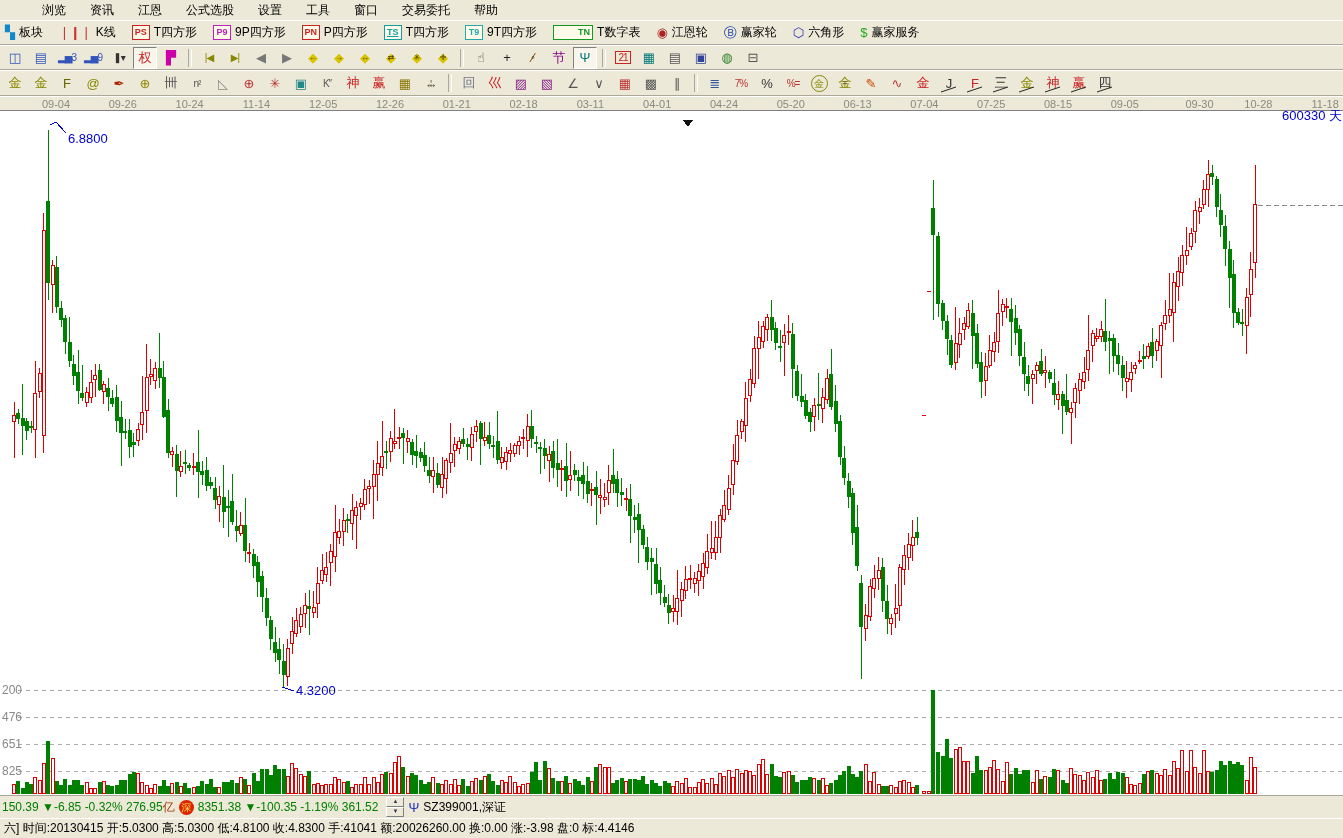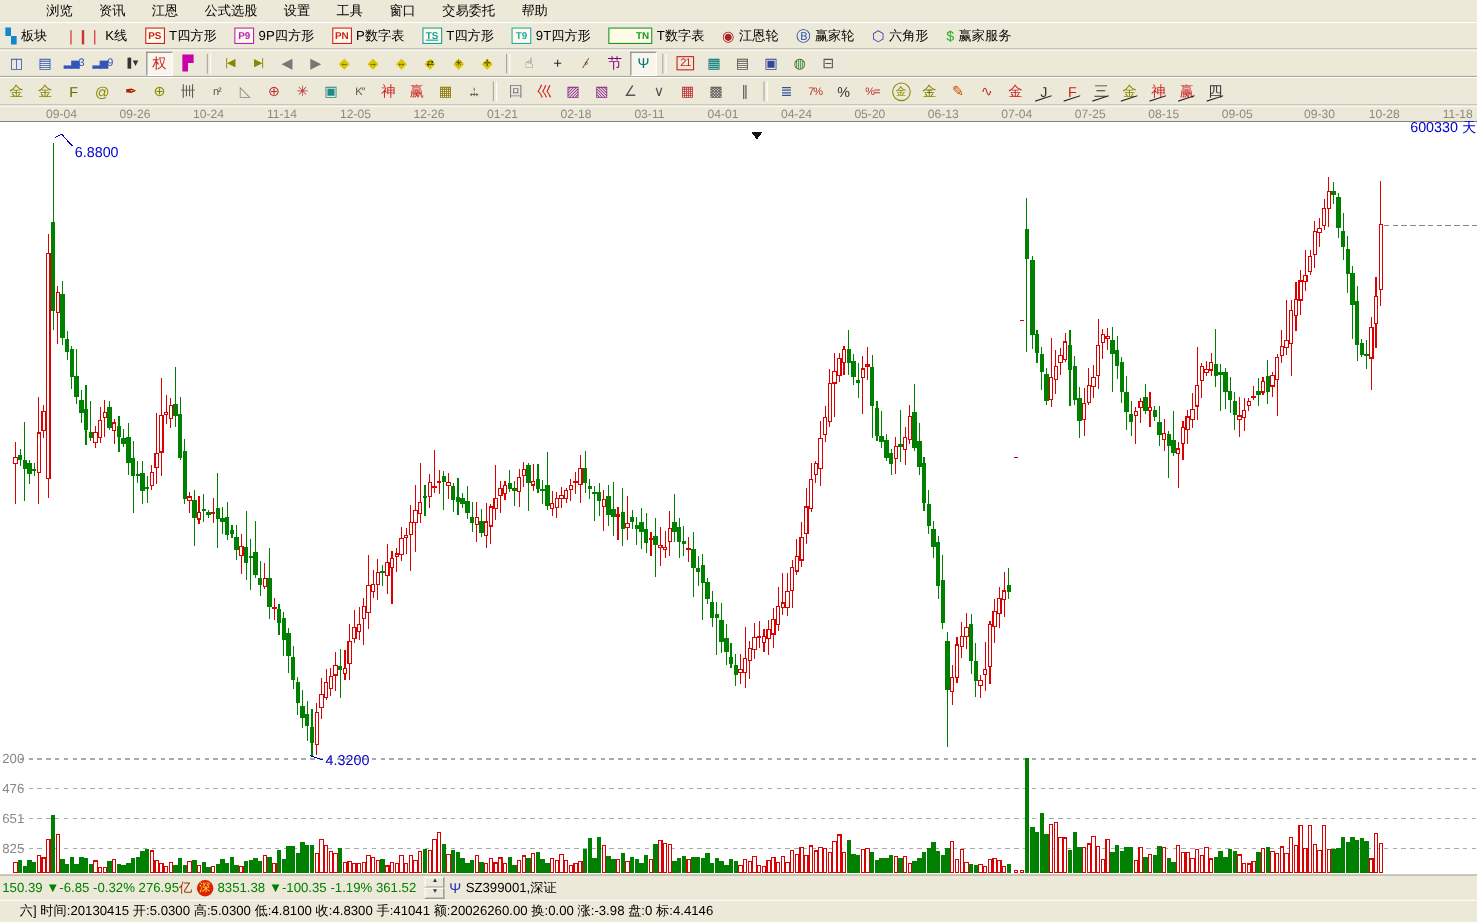--- a/index.html
+++ b/index.html
@@ -32,21 +32,21 @@
   #chart{top:111px;height:684px;background:#fff;}
   #code-label{position:absolute;top:107px;left:1282px;color:#0000cc;font-size:13px;z-index:5;background:transparent;}
   #ticker{top:795px;height:23px;background:#ece9d8;border-top:1px solid #aca899;display:flex;align-items:center;padding-left:2px;font-size:12px;}
   .grn{color:#008000;}
   .unit{color:#993300;}
   .szbadge{display:inline-block;width:15px;height:15px;line-height:15px;border-radius:50%;background:#dd2200;color:#ffe24a;font-size:10px;text-align:center;margin:0 4px;}
   #newsbox{display:inline-block;height:17px;line-height:17px;background:#fff;border:1px solid;border-color:#808080 #fff #fff #808080;color:#cc1111;padding:0 4px;margin-left:6px;width:760px;overflow:hidden;white-space:pre;}
   #spinctl{display:inline-flex;flex-direction:column;margin-left:8px;}
   #spinctl b{width:16px;height:8px;font-size:6px;line-height:7px;text-align:center;background:#ece9d8;border:1px solid;border-color:#fff #808080 #808080 #fff;color:#335;}
   #signal{color:#2233bb;margin:0 4px;font-size:13px;}
-  #statusbar{top:818px;height:20px;background:#ece9d8;border-top:1px solid #fff;display:flex;align-items:center;padding-left:18px;}
+  #statusbar{top:818px;height:20px;background:#ece9d8;border-top:1px solid #fff;display:flex;align-items:center;padding-left:4px;}
   svg text{font-family:"Liberation Sans","DejaVu Sans",sans-serif;}
 </style>
 </head>
 <body>
 
 <div class="row" id="menubar">
     <span class="menu-item">浏览</span>
     <span class="menu-item">资讯</span>
     <span class="menu-item">江恩</span>
     <span class="menu-item">公式选股</span>
@@ -68,21 +68,21 @@
     <div class="tb2">
       <span class="badge" style="border: 1px solid rgb(204, 34, 34); color: rgb(204, 34, 34);">PS</span>
       <span class="lbl">T四方形</span>
     </div>
     <div class="tb2">
       <span class="badge" style="border: 1px solid rgb(187, 34, 187); color: rgb(187, 34, 187);">P9</span>
       <span class="lbl">9P四方形</span>
     </div>
     <div class="tb2">
       <span class="badge" style="border: 1px solid rgb(204, 34, 34); color: rgb(204, 34, 34);">PN</span>
-      <span class="lbl">P数字表</span>
+      <span class="lbl">P四方形</span>
     </div>
     <div class="tb2">
       <span class="badge" style="border: 1px solid rgb(17, 160, 160); color: rgb(17, 160, 160); text-decoration: underline;">TS</span>
       <span class="lbl">T四方形</span>
     </div>
     <div class="tb2">
       <span class="badge" style="border: 1px solid rgb(34, 170, 170); color: rgb(34, 170, 170);">T9</span>
       <span class="lbl">9T四方形</span>
     </div>
     <div class="tb2">

